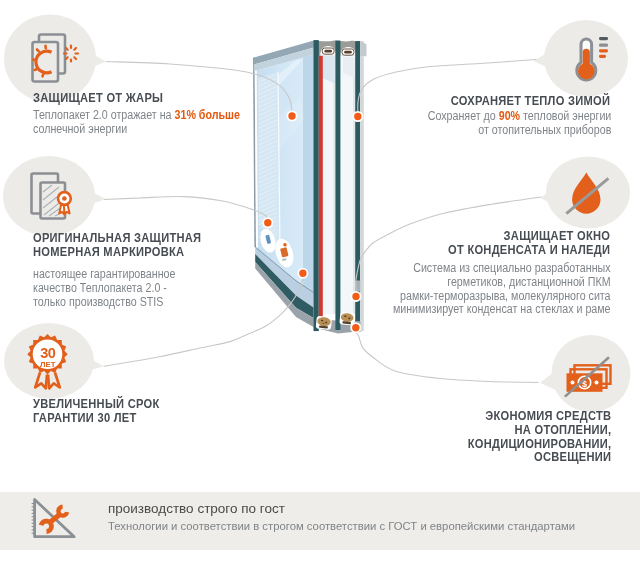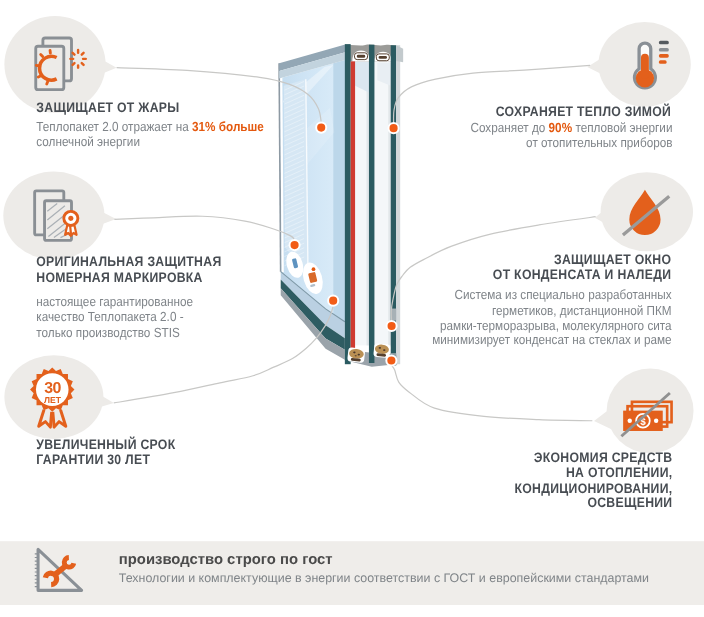--- a/index.html
+++ b/index.html
@@ -2,21 +2,21 @@
 <html><head>
 <meta charset="utf-8">
 <style>
 html,body{margin:0;padding:0;}
 body{width:640px;height:561px;position:relative;background:#fff;font-family:"Liberation Sans",sans-serif;overflow:hidden;}
 .t{position:absolute;font-weight:bold;color:#474c52;font-size:12.5px;line-height:13.8px;letter-spacing:.3px;transform:scaleX(.89);transform-origin:left top;white-space:nowrap;}
 .b{position:absolute;color:#7f8489;font-size:12px;line-height:13.8px;transform:scaleX(.89);transform-origin:left top;white-space:nowrap;}
 .b b{color:#e4590f;}
 .right{text-align:right;transform-origin:right top;}
 #bar{position:absolute;left:0;top:492px;width:640px;height:58px;background:#efedea;}
-#bart{position:absolute;left:108px;top:501px;font-weight:bold;color:#4a4a4a;font-size:13.5px;letter-spacing:0;}
+#bart{position:absolute;left:108px;top:501px;font-weight:normal;color:#4a4a4a;font-size:13.5px;letter-spacing:0;}
 #barb{position:absolute;left:108px;top:520px;color:#7f8488;font-size:11.3px;}
 svg{position:absolute;left:0;top:0;}
 </style>
 </head>
 <body>
 <svg id="art" width="640" height="561" viewBox="0 0 640 561">
 
   <g fill="#edebe8">
     <path d="M80,47 L106,61.5 L78,73 Z"></path>
     <ellipse cx="50" cy="58.5" rx="46" ry="44"></ellipse>
@@ -292,13 +292,13 @@
       <line x1="7.6" y1="39.2" x2="10.6" y2="39.2"></line>
   </g>
   <g fill="none" stroke="#e3601c">
     <line x1="25.5" y1="28.8" x2="36" y2="20.2" stroke-width="5.2"></line>
     <path d="M43.1,18.1 A4.4,4.4 0 1 1 38.6,12.8" stroke-width="4.4"></path>
     <path d="M17.2,31.2 A5.2,5.2 0 1 1 22.5,37.5" stroke-width="4.8"></path>
   </g>
 </svg>
 
 <div id="bart">производство строго по гост</div>
-<div id="barb">Технологии и комплектующие в энергии соответствии с ГОСТ и европейскими стандартами</div>
+<div id="barb">Технологии и соответствии в строгом соответствии с ГОСТ и европейскими стандартами</div>
 
 </body></html>

